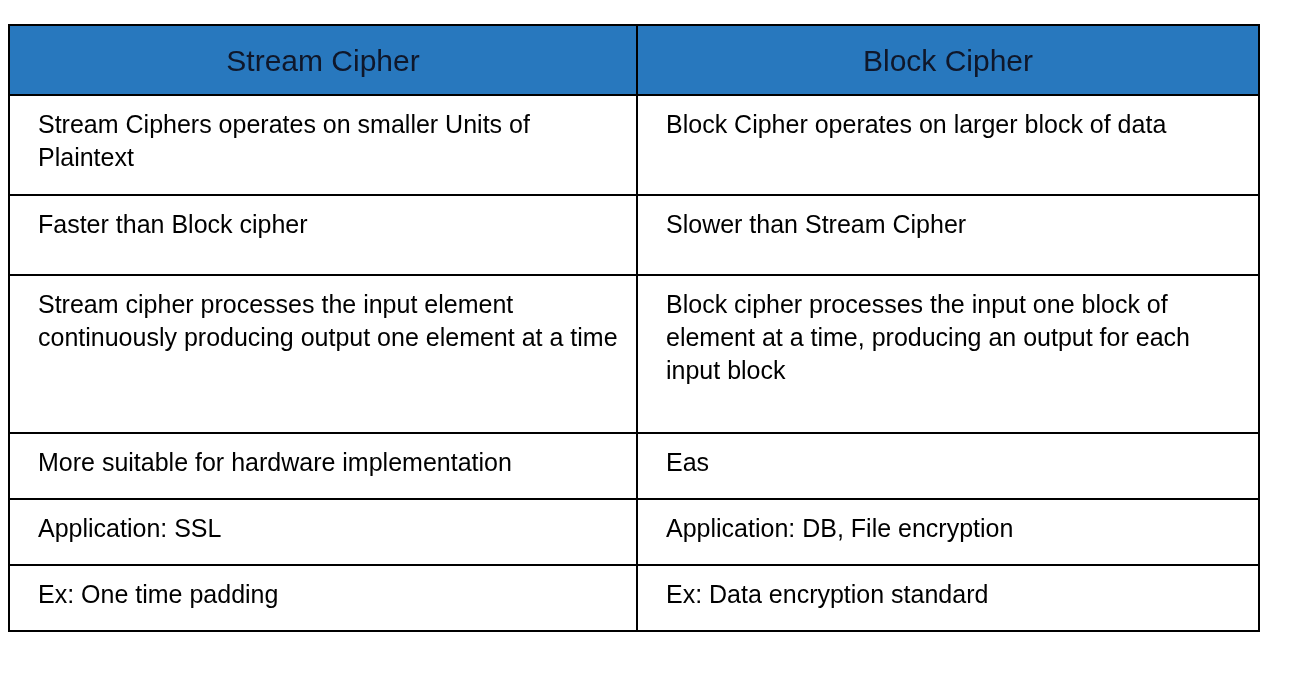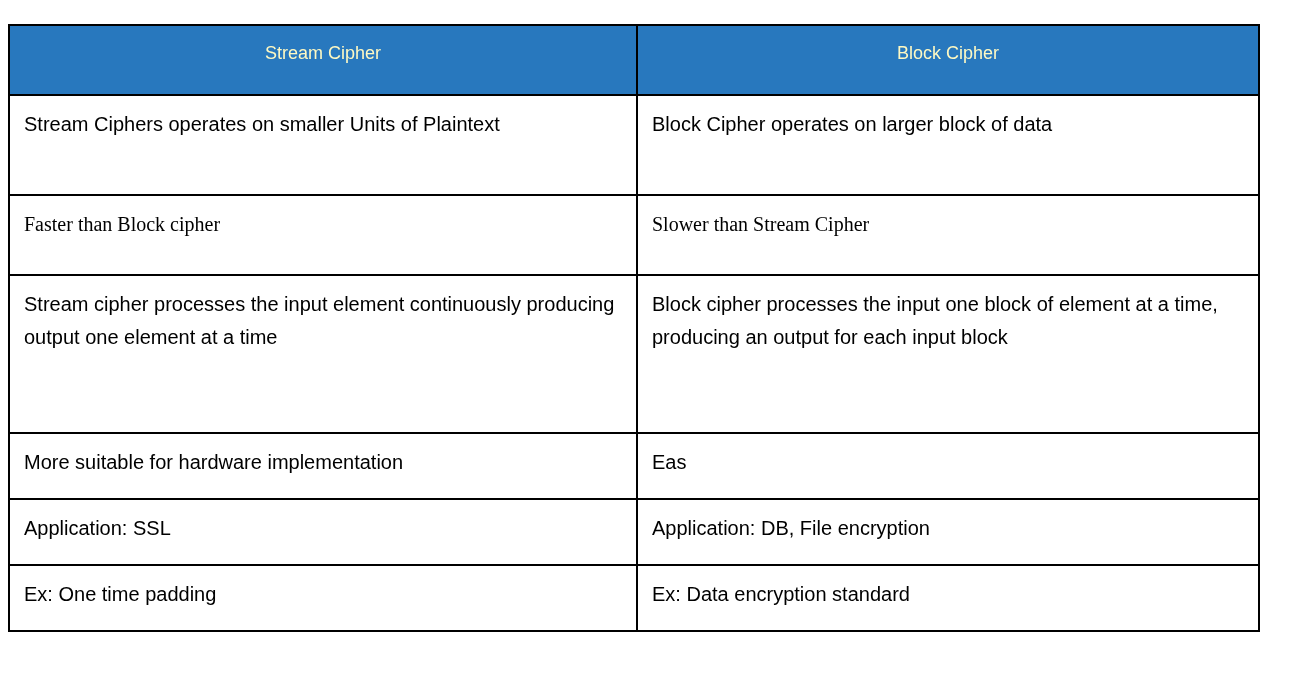--- a/index.html
+++ b/index.html
@@ -36,42 +36,42 @@
 
   .comparison-table th,
   .comparison-table td {
     border: 2px solid #000000;
     vertical-align: top;
     box-sizing: border-box;
   }
 
   .comparison-table thead th {
     background: #2878be;
-    color: #fef9c3;
-    font-size: 18px;
+    color: #0f172a;
+    font-size: 30px;
     font-weight: normal;
     text-align: center;
     line-height: 1.2;
     height: 70px;
     padding: 17px 10px 0 10px;
   }
 
   .comparison-table tbody td {
     background: #ffffff;
     color: #000000;
-    font-size: 20px;
+    font-size: 25px;
     font-weight: normal;
     text-align: left;
     line-height: 33px;
-    padding: 12px 14px 10px 14px;
+    padding: 12px 14px 10px 28px;
   }
 
   
   tr.row-h100 td { height: 100px; }
-  tr.row-h68  td { height: 80px; font-family: Liberation Serif, serif;  }
+  tr.row-h68  td { height: 80px;  }
   tr.row-h136 td { height: 158px; }
   tr.row-h66  td { height: 66px;  }
 
   .cell-text {
     display: block;
   }
 </style>
 </head>
 <body>
 

